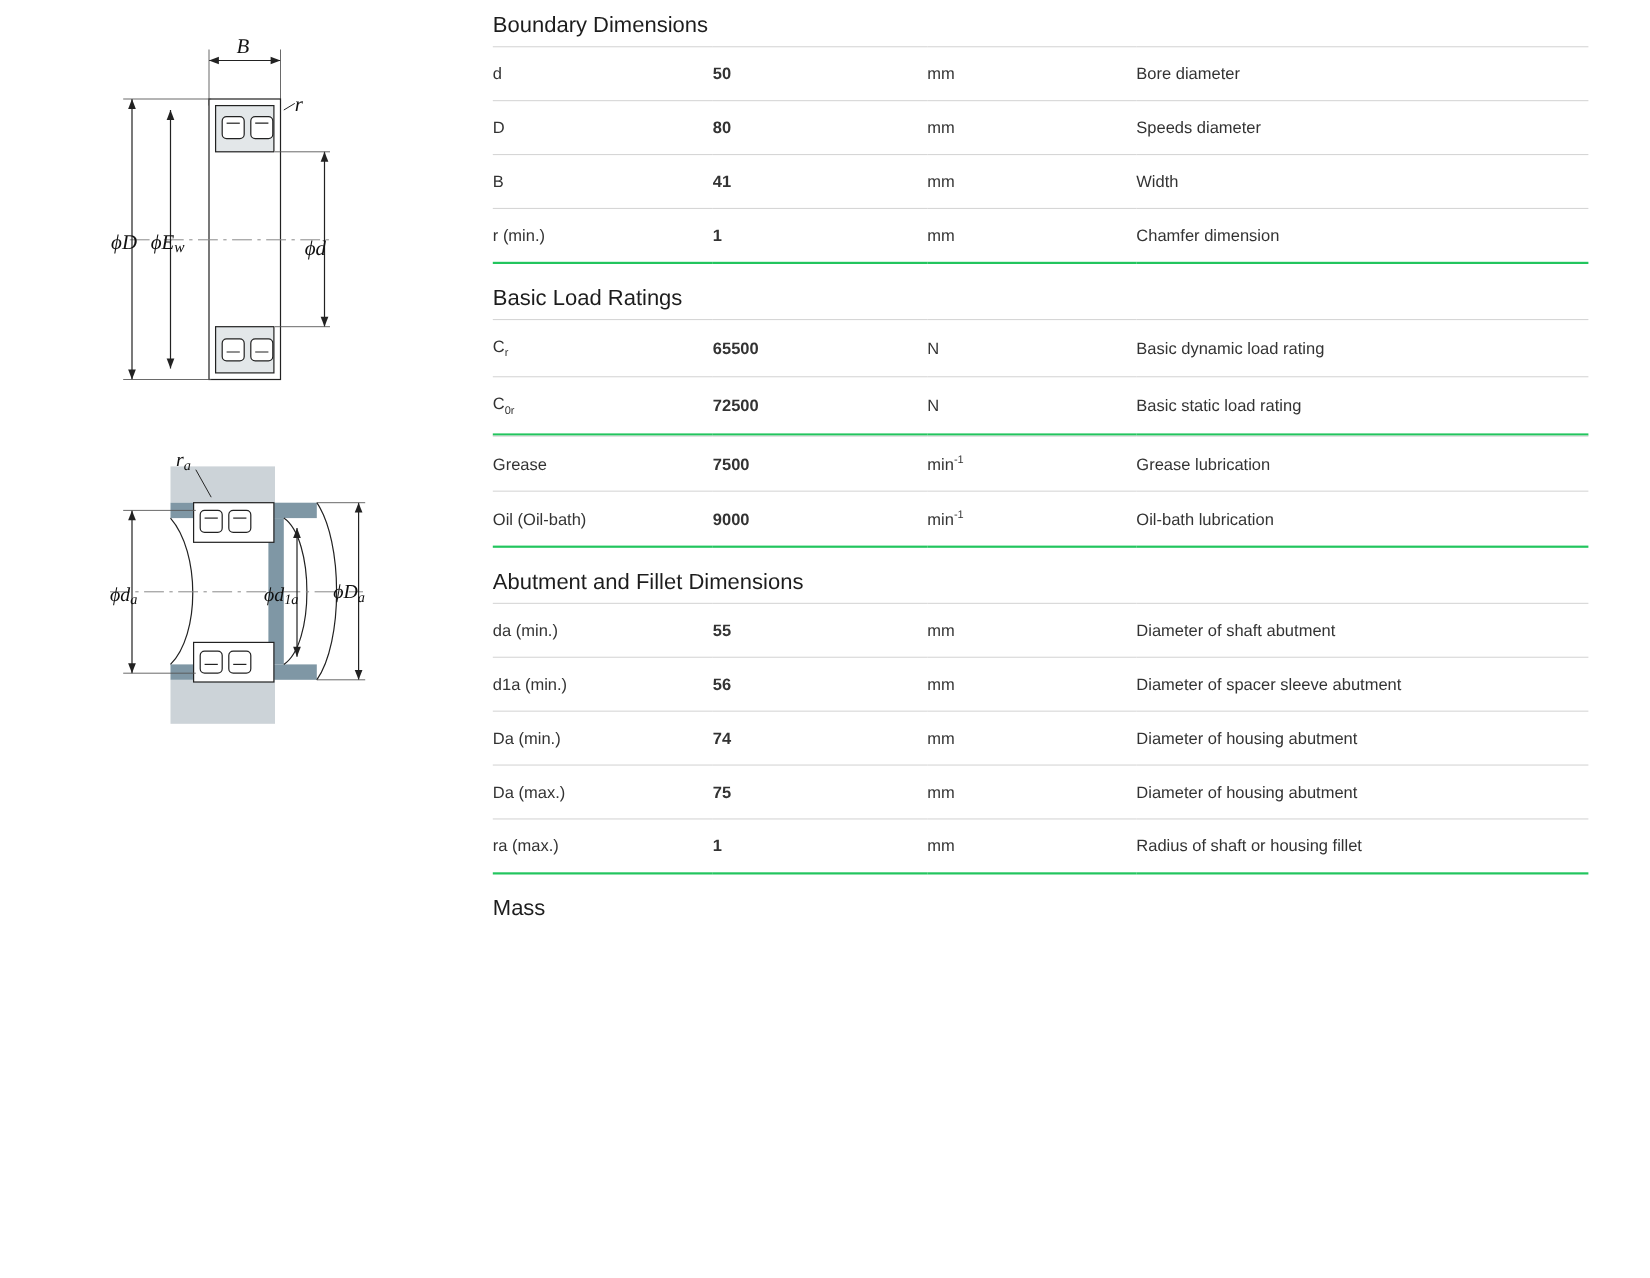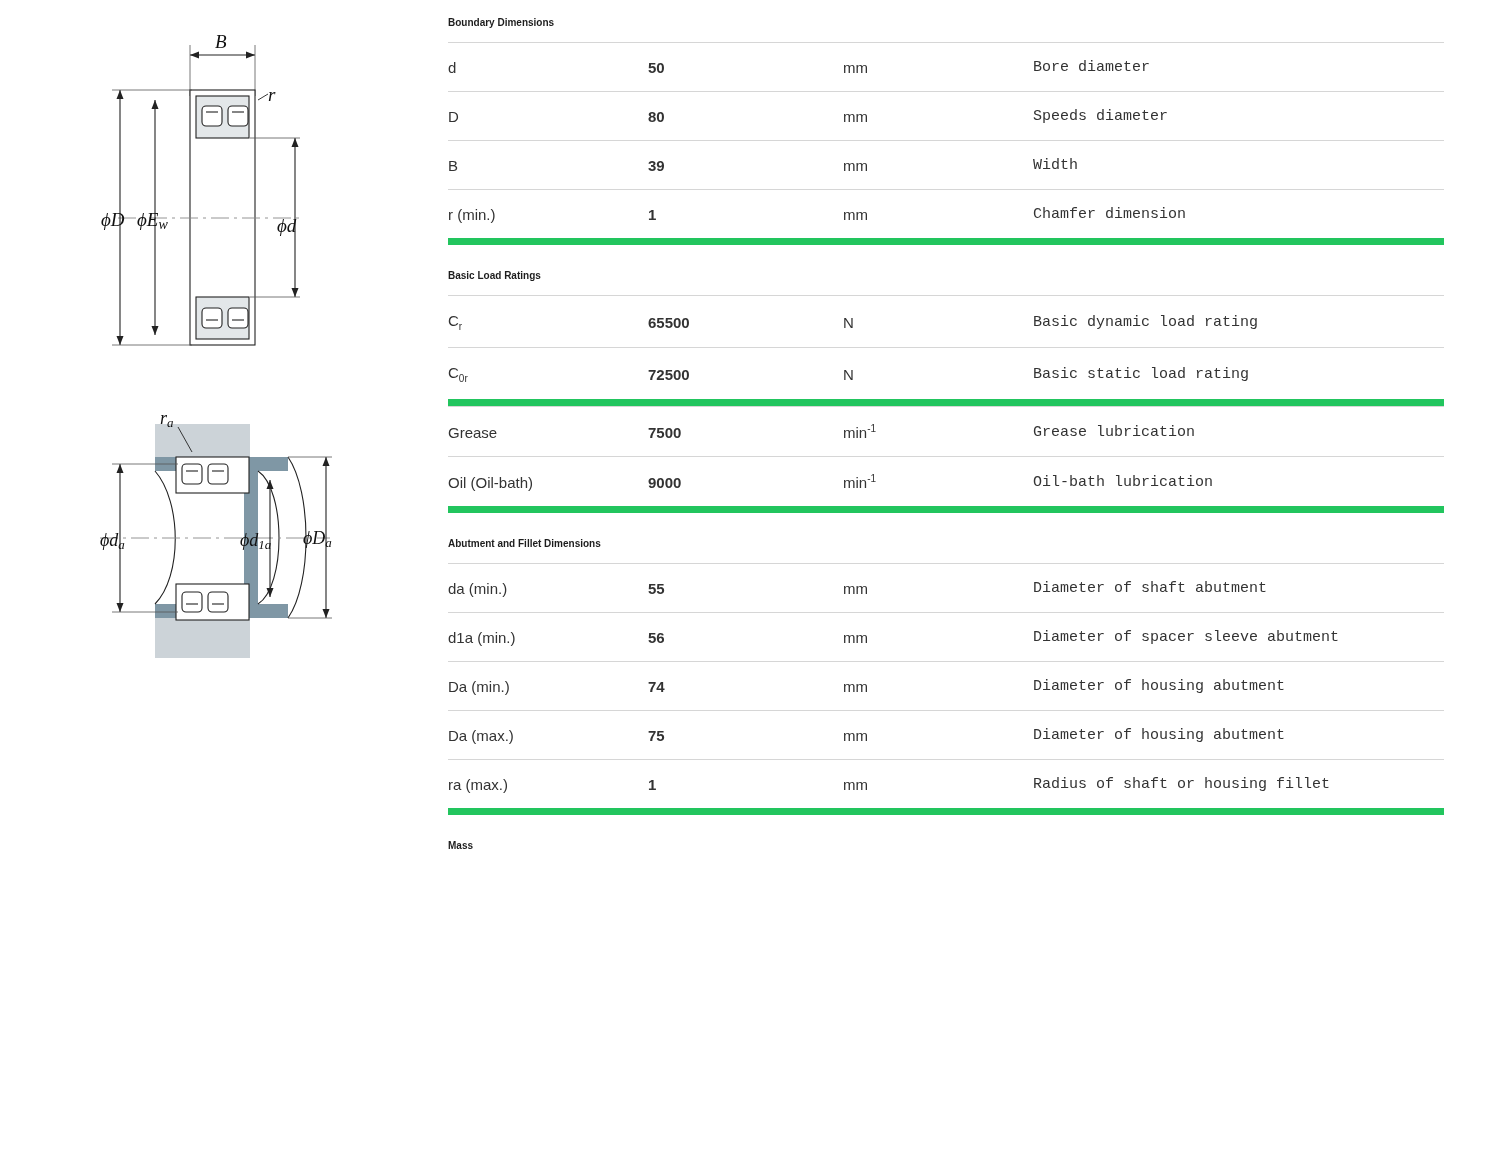--- a/index.html
+++ b/index.html
@@ -30,53 +30,53 @@
   .drawing-svg {
     display: block;
   }
   
   .specs {
     flex: 1 1 auto;
     padding: 14px 56px 0 0;
     box-sizing: border-box;
   }
   .section-title {
-    font-size: 10px;
-    font-weight: bold;
+    font-size: 20px;
+    font-weight: normal;
     color: #1d1d1d;
     margin: 0 0 10px 0;
     line-height: 18px;
     display: flex;
     align-items: center;
     gap: 10px;
   }
   .section-title.spaced {
     margin-top: 22px;
   }
   table.spec {
     width: 100%;
     border-collapse: collapse;
     table-layout: fixed;
   }
   table.spec tr {
     border-top: 1px solid #d6d6d6;
   }
   table.spec tr:last-child {
-    border-bottom: 7px solid #22c55e;
+    border-bottom: 2px solid #22c55e;
   }
   table.spec td {
     padding: 16px 0 15px 0;
     font-size: 15px;
     color: #333333;
     vertical-align: middle;
   }
   td.c-sym   { width: 200px; padding-left: 18px; }
   td.c-val   { width: 195px; font-weight: bold; color: #111111; }
   td.c-unit  { width: 190px; color: #333333; }
-  td.c-desc  { color: #333333; font-family: Liberation Mono, monospace; }
+  td.c-desc  { color: #333333; }
   sub, sup {
     font-size: 10px;
   }
   sup { vertical-align: super; }
   sub { vertical-align: sub; }
   .info-badge {
     width: 19px;
     height: 19px;
     background: #2f6fd0;
     transform: rotate(45deg);
@@ -231,21 +231,21 @@
           <td class="c-desc">Bore diameter</td>
         </tr>
         <tr>
           <td class="c-sym">D</td>
           <td class="c-val">80</td>
           <td class="c-unit">mm</td>
           <td class="c-desc">Speeds diameter</td>
         </tr>
         <tr>
           <td class="c-sym">B</td>
-          <td class="c-val">39</td>
+          <td class="c-val">41</td>
           <td class="c-unit">mm</td>
           <td class="c-desc">Width</td>
         </tr>
         <tr>
           <td class="c-sym">r (min.)</td>
           <td class="c-val">1</td>
           <td class="c-unit">mm</td>
           <td class="c-desc">Chamfer dimension</td>
         </tr>
       </tbody>

